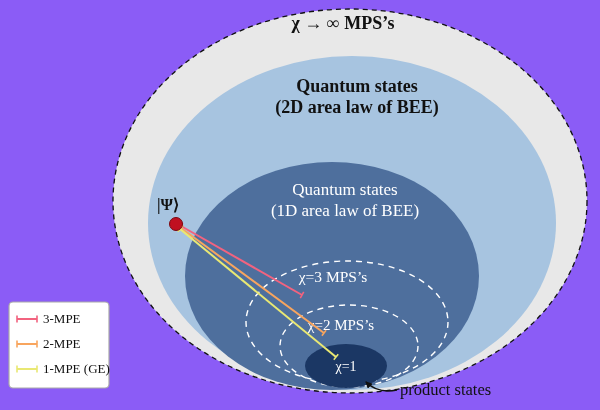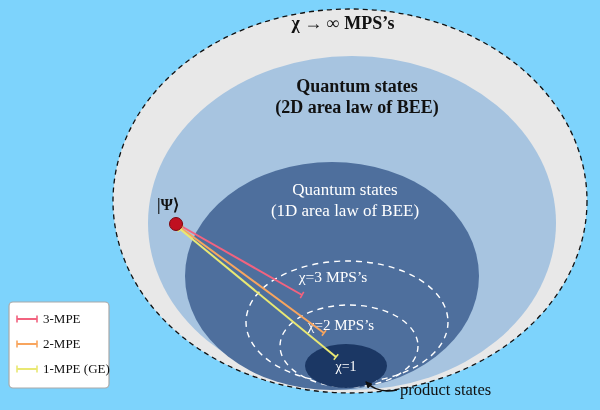--- a/index.html
+++ b/index.html
@@ -1,20 +1,20 @@
 <!DOCTYPE html>
 <html><head>
 <meta charset="utf-8">
 <style>
   html, body { margin: 0; padding: 0; background: #ffffff; }
   .canvas {
     position: relative;
     width: 600px;
     height: 410px;
-    background: #7dd3fc;
+    background: #8b5cf6;
     overflow: hidden;
     font-family: "Liberation Serif", serif;
   }
   svg text {
     font-family: "Liberation Serif", serif;
     fill: #111111;
   }
   .bold { font-weight: bold; }
   .white { fill: #ffffff; }
 </style>

